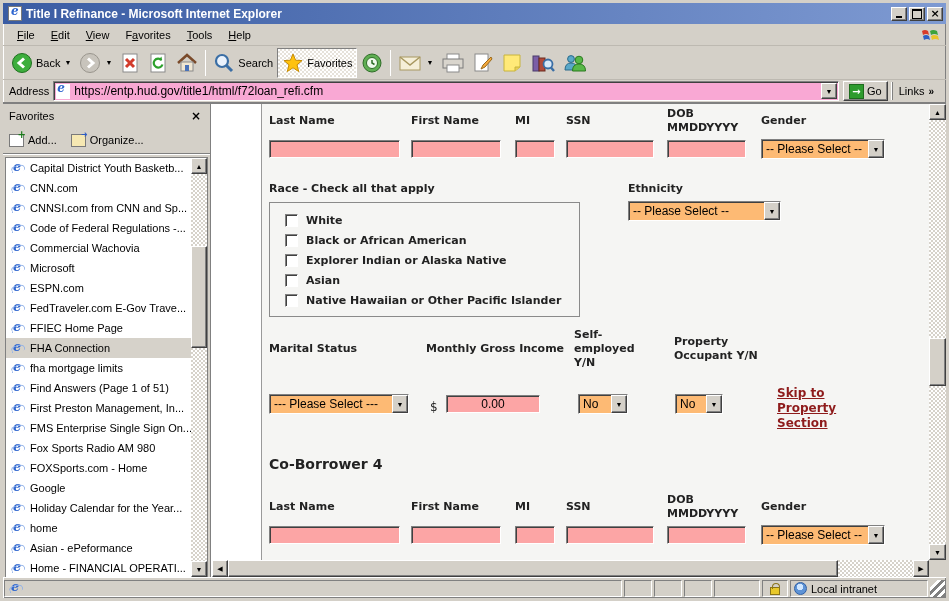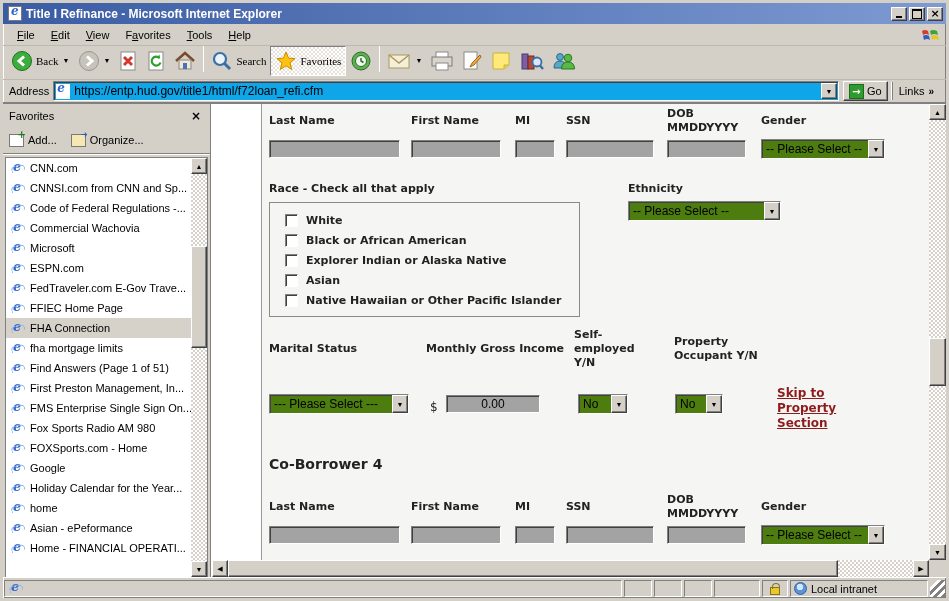--- a/index.html
+++ b/index.html
@@ -3,42 +3,42 @@
 <meta charset="utf-8">
 <style>
   html,body{margin:0;padding:0;background:#fff;}
   *{box-sizing:border-box;}
   body{font-family:"Liberation Sans",sans-serif;-webkit-font-smoothing:none;}
   .window{position:relative;width:949px;height:601px;background:#D4D0C8;
     border:3px solid #D4D0C8;outline:1px solid #404040;
     box-shadow:inset 1px 1px 0 #fff, inset -1px -1px 0 #808080;}
   
   .r3d{background:#D4D0C8;border:1px solid;border-color:#fff #404040 #404040 #fff;box-shadow:inset -1px -1px 0 #808080;}
-  .s3d{background:#0ea5e9;border:1px solid;border-color:#808080 #fff #fff #808080;box-shadow:inset 1px 1px 0 #404040;}
+  .s3d{background:#f9a8d4;border:1px solid;border-color:#808080 #fff #fff #808080;box-shadow:inset 1px 1px 0 #404040;}
   .checker{background-color:#fff;background-image:
     linear-gradient(45deg,#d6d2ca 25%,transparent 25%,transparent 75%,#d6d2ca 75%),
     linear-gradient(45deg,#d6d2ca 25%,transparent 25%,transparent 75%,#d6d2ca 75%);
     background-size:4px 4px;background-position:0 0,2px 2px;}
   
   .titlebar{height:21px;background:linear-gradient(90deg,#3A5CA3,#7E9AD2);display:flex;align-items:center;padding:0 3px;}
   .title-ico{width:14px;height:15px;background:#fff;border:1px solid #7a7a7a;margin:0 4px 0 2px;position:relative;flex:none;}
   .title-ico::before{content:"e";position:absolute;left:2px;top:-3px;font:bold italic 12px "DejaVu Serif",serif;color:#2f66cf;}
   .title-text{color:#fff;font-weight:bold;font-size:12px;flex:1;white-space:nowrap;overflow:hidden;}
   .win-btns{display:flex;gap:2px;}
   .win-btn{width:16px;height:14px;font:bold 9px "DejaVu Sans",sans-serif;display:flex;align-items:center;justify-content:center;color:#000;}
   .win-btn.min::after{content:"";width:6px;height:2px;background:#000;margin-top:7px;}
   .win-btn.max::after{content:"";width:8px;height:7px;border:1px solid #000;border-top-width:2px;}
   .win-btn.cls{font-size:11px;line-height:10px;}
   
   .menubar{height:22px;display:flex;align-items:center;font-size:11px;padding-left:6px;border-bottom:1px solid #bdb9b1;position:relative;}
   .menu-item{padding:3px 8px;color:#000;}
   .menu-item u{text-decoration:underline;}
   .win-flag{position:absolute;right:6px;top:2px;width:20px;height:18px;}
   
-  .toolbar{height:34px;display:flex;align-items:flex-start;padding:0 4px;border-bottom:1px solid #bdb9b1;position:relative;font-family:Liberation Serif, serif;}
+  .toolbar{height:34px;display:flex;align-items:center;padding:0 4px;border-bottom:1px solid #bdb9b1;position:relative;}
   .tb-btn{display:flex;align-items:center;gap:3px;padding:2px 4px;height:30px;font-size:11px;color:#000;}
   .tb-btn.pressed{border:1px solid;border-color:#808080 #fff #fff #808080;}
   .tb-btn.pressed{background-color:#fff;background-image:
     linear-gradient(45deg,#e6e2da 25%,transparent 25%,transparent 75%,#e6e2da 75%),
     linear-gradient(45deg,#e6e2da 25%,transparent 25%,transparent 75%,#e6e2da 75%);
     background-size:4px 4px;background-position:0 0,2px 2px;}
   .tb-sep{width:1px;height:26px;background:#808080;border-right:1px solid #fff;margin:0 3px;}
   .dd{font-size:7px;color:#000;margin-left:1px;}
   .tb-btn svg{flex:none;}
   
@@ -79,22 +79,22 @@
   
   .content{flex:1;position:relative;background:#fff;border-left:1px solid #fff;}
   .form-region{position:absolute;left:0;top:0;right:17px;bottom:17px;background:#fff;overflow:hidden;}
   .page-divider{position:absolute;left:49px;top:0;bottom:0;width:1px;background:#9a9a9a;}
   .form-bg{position:absolute;left:50px;top:0;right:0;bottom:0;background:#F5F5F3;}
   .content .cvsb{position:absolute;top:0;right:0;bottom:17px;width:17px;}
   .content .chsb{position:absolute;left:0;right:17px;bottom:0;height:17px;}
   .sb-corner{position:absolute;right:0;bottom:0;width:17px;height:17px;background:#D4D0C8;}
   
   .flabel{position:absolute;font:bold 11px "DejaVu Sans",sans-serif;color:#222;line-height:14px;}
-  .tin{position:absolute;height:18px;background:#a3a3a3;border:1px solid;border-color:#808080 #fff #fff #808080;box-shadow:inset 1px 1px 0 #404040;font:12px "Liberation Sans",sans-serif;padding:1px 3px;outline:none;}
-  .sel{position:absolute;height:20px;background:#4d7c0f;border:1px solid;border-color:#808080 #fff #fff #808080;box-shadow:inset 1px 1px 0 #404040;display:flex;align-items:stretch;font:12px "Liberation Sans",sans-serif;}
+  .tin{position:absolute;height:18px;background:#fca5a5;border:1px solid;border-color:#808080 #fff #fff #808080;box-shadow:inset 1px 1px 0 #404040;font:12px "Liberation Sans",sans-serif;padding:1px 3px;outline:none;}
+  .sel{position:absolute;height:20px;background:#fdba74;border:1px solid;border-color:#808080 #fff #fff #808080;box-shadow:inset 1px 1px 0 #404040;display:flex;align-items:stretch;font:12px "Liberation Sans",sans-serif;}
   .sel .txt{flex:1;padding:2px 1px 0 4px;white-space:nowrap;overflow:hidden;}
   .sel .btn{width:16px;display:flex;align-items:center;justify-content:center;font-size:7px;flex:none;}
   .race-box{position:absolute;left:57px;top:98px;width:311px;height:115px;border:1px solid #8a8a8a;padding:11px 0 0 15px;display:flex;flex-direction:column;gap:7px;}
   .race-row{display:flex;align-items:center;gap:8px;font:bold 11px "DejaVu Sans",sans-serif;color:#222;}
   .cb{width:13px;height:13px;background:#fff;border:1px solid;border-color:#808080 #fff #fff #808080;box-shadow:inset 1px 1px 0 #404040;flex:none;}
   .skip-link{position:absolute;left:565px;top:282px;width:78px;font:bold 12px "DejaVu Sans",sans-serif;color:#8E1B1B;text-decoration:underline;line-height:15px;}
   .cob-head{position:absolute;left:57px;top:352px;font:bold 14px "DejaVu Sans",sans-serif;color:#222;}
   .dollar{position:absolute;font:12px "DejaVu Sans",sans-serif;color:#222;}
   
   .statusbar{height:21px;display:flex;align-items:stretch;gap:2px;padding:2px 1px 1px 1px;border-top:1px solid #fff;font-size:11px;}
@@ -274,20 +274,24 @@
           <span>Add...</span>
         </span>
         <span class="fav-tool">
           <span class="tool-ico org"></span>
           <span>Organize...</span>
         </span>
       </div>
       <div class="fav-list">
         <div class="fav-items">
 
+            <div class="fav-item">
+              <span class="e-ico"></span>
+              <span class="fav-label">Capital District Youth Basketb...</span>
+            </div>
 
             <div class="fav-item">
               <span class="e-ico"></span>
               <span class="fav-label">CNN.com</span>
             </div>
 
             <div class="fav-item">
               <span class="e-ico"></span>
               <span class="fav-label">CNNSI.com from CNN and Sp...</span>
             </div>

